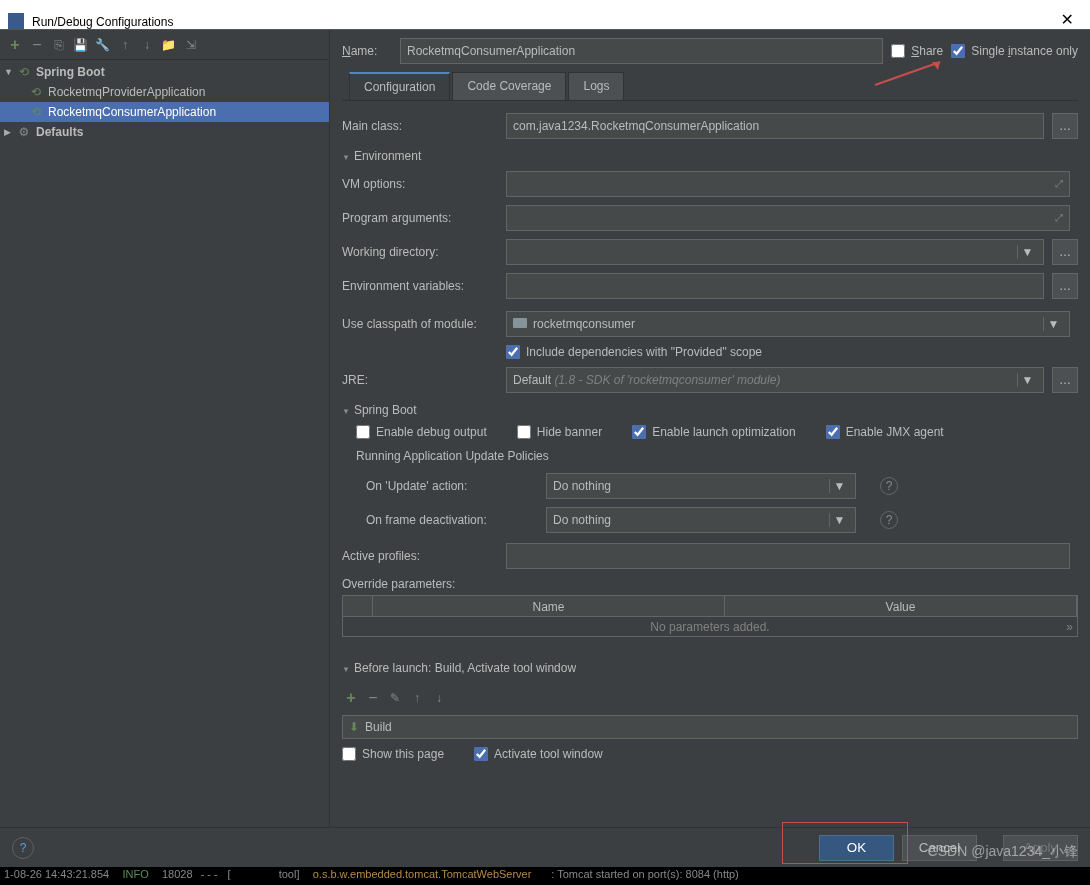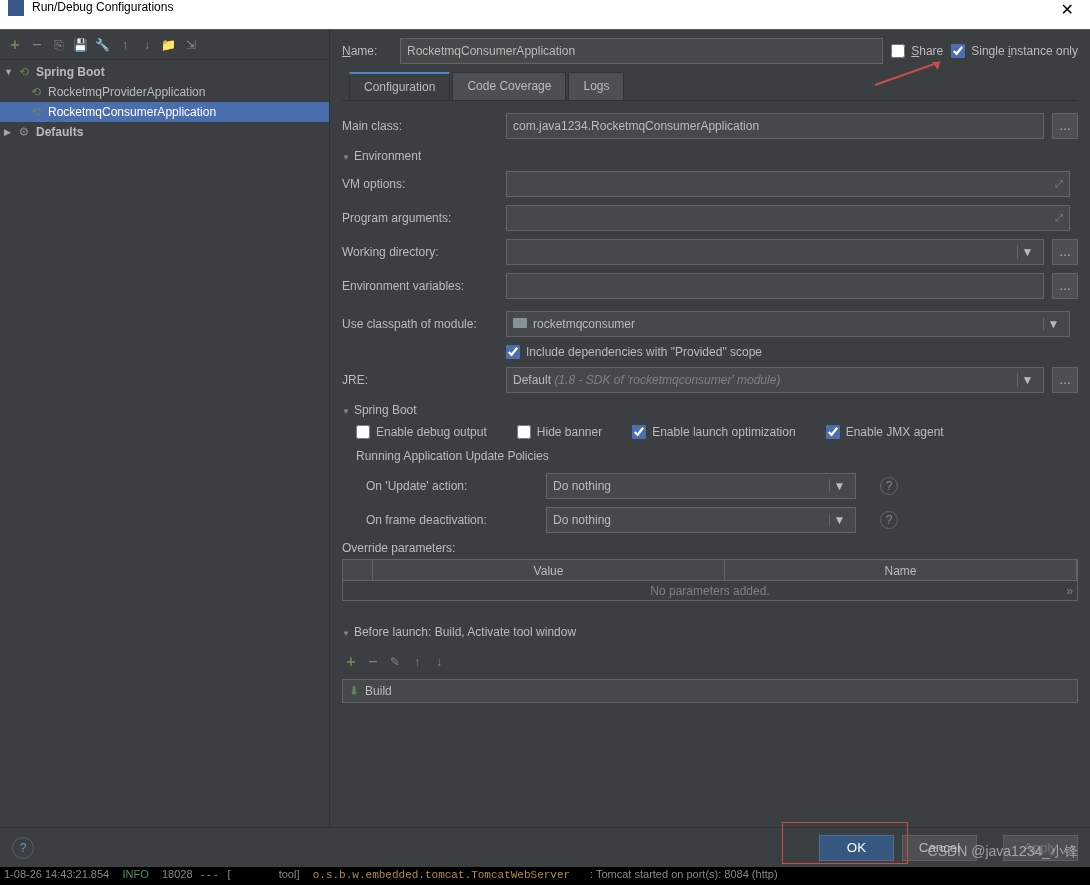--- a/index.html
+++ b/index.html
@@ -1,17 +1,17 @@
 <!DOCTYPE html>
 <html><head>
 <meta charset="utf-8">
 <style>
 * { box-sizing: border-box; margin: 0; padding: 0; font-family: "Segoe UI", Arial, sans-serif; }
 body { background: #3c3f41; color: #bbbbbb; font-size: 12px; width: 1090px; height: 885px; overflow: hidden; position: relative; }
-.titlebar { background: #fff; color: #000; height: 30px; display: flex; align-items: flex-start; padding: 0 8px; border-bottom: 1px solid #555; }
+.titlebar { background: #fff; color: #000; height: 30px; display: flex; align-items: flex-end; padding: 0 8px; border-bottom: 1px solid #555; }
 .titlebar .icon { width: 16px; height: 16px; background: #3a5a8a; margin-right: 8px; display: inline-block; }
 .titlebar .close { margin-left: auto; font-size: 16px; cursor: pointer; padding: 0 8px; }
 .main { display: flex; height: 830px; background: #3c3f41; }
 .sidebar { width: 330px; border-right: 1px solid #323232; display: flex; flex-direction: column; }
 .toolbar { height: 30px; display: flex; align-items: center; padding: 2px 6px; gap: 4px; border-bottom: 1px solid #323232; }
 .toolbar span { width: 18px; height: 18px; display: inline-flex; align-items: center; justify-content: center; cursor: pointer; color: #888; }
 .toolbar .plus { color: #6a8759; font-size: 16px; font-weight: bold; }
 .toolbar .minus { color: #888; font-size: 16px; }
 .tree { flex: 1; padding: 2px 0; overflow: auto; }
 .tree-item { display: flex; align-items: center; height: 20px; padding: 0 4px; cursor: pointer; }
@@ -54,21 +54,21 @@
 .btn { min-width: 75px; height: 26px; border: 1px solid #5e6163; background: #4c5052; color: #bbb; cursor: pointer; margin-left: 8px; }
 .btn.primary { background: #365880; border-color: #4c708c; color: #fff; }
 .btn.disabled { color: #777; margin-left: 26px; }
 .red-box { position: absolute; border: 1px solid #c84d4d; pointer-events: none; }
 .red-arrow { position: absolute; pointer-events: none; }
 .expand-icon { position: absolute; right: 6px; top: 50%; transform: translateY(-50%); color: #888; font-size: 10px; }
 .rel { position: relative; }
 .watermark { position: absolute; right: 12px; bottom: 24px; color: #ddd; opacity: 0.6; font-size: 14px; }
 .statusbar { position: absolute; bottom: 0; left: 0; right: 0; height: 18px; background: #000; color: #888; font-family: monospace; font-size: 11px; white-space: nowrap; overflow: hidden; padding: 1px 4px; }
 .statusbar .info { color: #5b8c5a; }
-.statusbar .cls { color: #b38b4a; font-family: Liberation Mono, monospace; }
+.statusbar .cls { color: #b38b4a; }
 .cb-group { display: flex; gap: 30px; margin: 8px 0 10px 14px; flex-wrap: wrap; }
 .policy-grid { display: grid; grid-template-columns: 156px 310px auto; gap: 24px; align-items: center; margin-bottom: 8px; margin-left: 24px; }
 .q-icon { width: 18px; height: 18px; border: 1px solid #646464; border-radius: 50%; display: inline-flex; align-items: center; justify-content: center; color: #888; cursor: pointer; }
 .folder-icon { display: inline-block; width: 14px; height: 10px; background: #87939a; margin-right: 6px; border-radius: 1px; }
 </style>
 </head>
 <body>
 
 <div class="titlebar">
   <span class="icon"></span>
@@ -227,43 +227,58 @@
     </div>
     <div class="policy-grid">
       <label>On <span class="u">f</span>rame deactivation:</label>
       <div class="select">
           <span>Do nothing</span>
           <span class="arrow-btn">▼</span>
         </div>
       <span class="q-icon">?</span>
     </div>
 
+    <div class="field-grid" style="margin-top:10px;">
+      <label>Active profiles:</label>
+      <input type="text" class="txtfield" style="">
+      <span></span>
+    </div>
 
     <div style="margin-bottom:4px;">Override <span class="u">p</span>arameters:</div>
     <div class="tbl-hdr">
       <div style="width:30px;flex:none;"></div>
+      <div>Name</div>
       <div>Value</div>
-      <div>Name</div>
     </div>
     <div class="tbl-body">
       <span>No parameters added.</span>
       <span class="dots">»</span>
     </div>
 
     <div class="section-hdr" style="margin-top:24px;"><span class="u">B</span>efore launch: Build, Activate tool window</div>
     <div class="toolbar" style="border:none;padding-left:0;">
       <span class="plus">+</span>
       <span class="minus">−</span>
       <span>✎</span>
       <span>↑</span>
       <span>↓</span>
     </div>
     <div class="before-launch-bar">
       <span style="color:#6a8759">⬇</span>
       <span>Build</span>
+    </div>
+    <div class="cb-group" style="margin-left:0;margin-top:8px;">
+      <div class="cbrow">
+          <input type="checkbox" style="">
+          <span>Show this page</span>
+        </div>
+      <div class="cbrow">
+          <input type="checkbox" checked="" style="">
+          <span>Activate tool window</span>
+        </div>
     </div>
 
   </div>
 </div>
 
 <div class="bottom-bar">
   <span class="help-icon">?</span>
   <div style="flex:1"></div>
   <button class="btn primary">OK</button>
   <button class="btn">Cancel</button>

